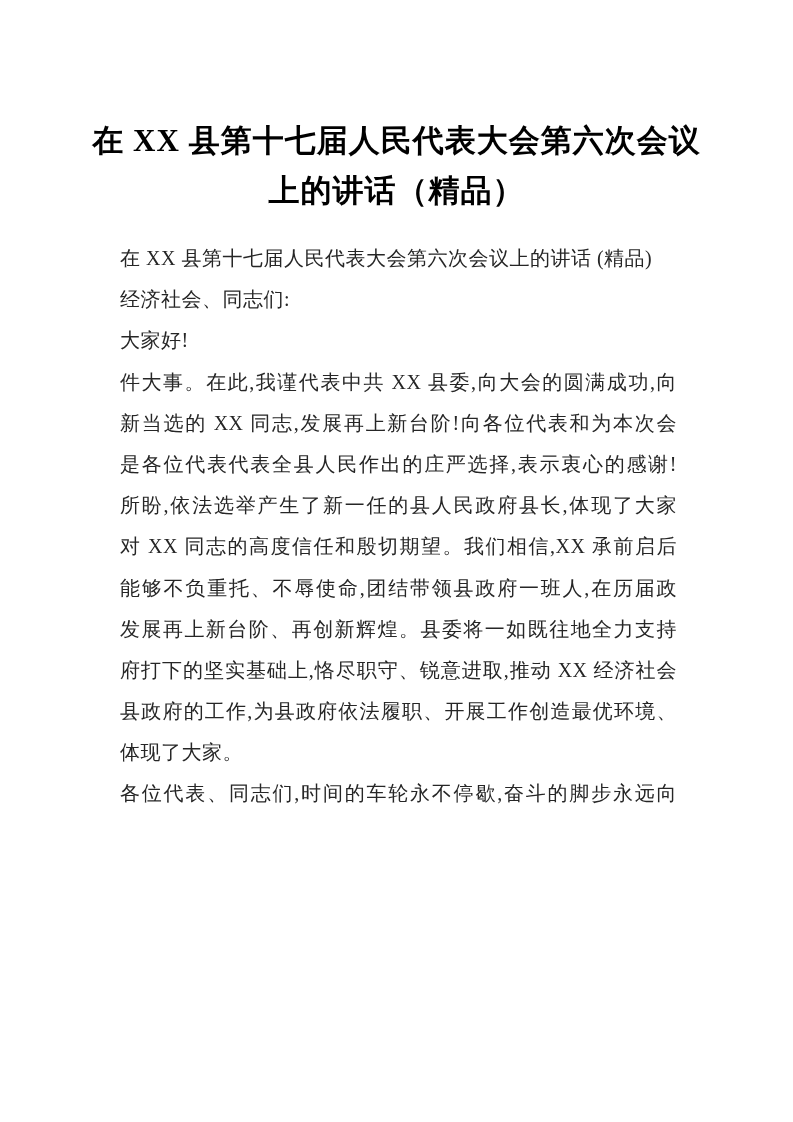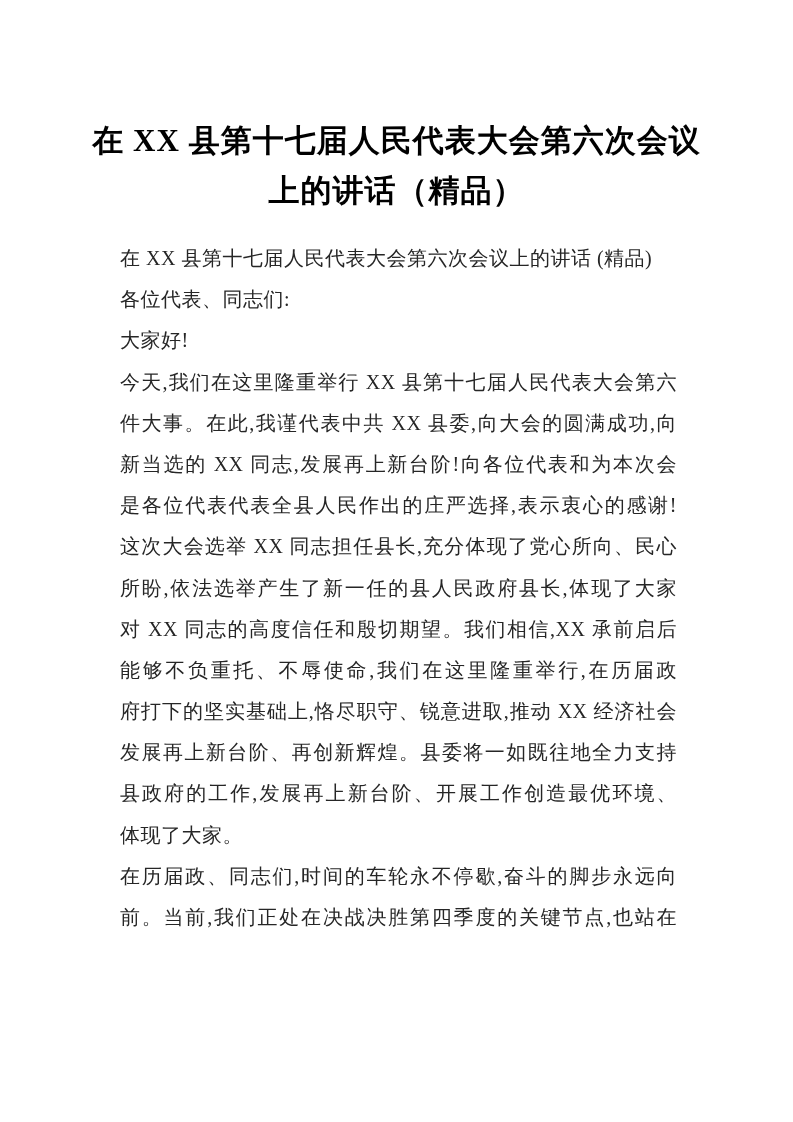--- a/index.html
+++ b/index.html
@@ -54,31 +54,28 @@
 
 <div class="page">
 
   <div class="doc-title">
     <div class="title-line">在 XX 县第十七届人民代表大会第六次会议</div>
     <div class="title-line">上的讲话（精品）</div>
   </div>
 
   <div class="doc-body">
     <div class="line">在 XX 县第十七届人民代表大会第六次会议上的讲话 (精品)</div>
-    <div class="line">各位代表、同志们:</div>
+    <div class="line">经济社会、同志们:</div>
     <div class="line">大家好!</div>
-    <div class="line fill">今天,我们在这里隆重举行 XX 县第十七届人民代表大会第六</div>
     <div class="line fill">件大事。在此,我谨代表中共 XX 县委,向大会的圆满成功,向</div>
     <div class="line fill">新当选的 XX 同志,发展再上新台阶!向各位代表和为本次会</div>
     <div class="line fill">是各位代表代表全县人民作出的庄严选择,表示衷心的感谢!</div>
-    <div class="line fill">这次大会选举 XX 同志担任县长,充分体现了党心所向、民心</div>
     <div class="line fill">所盼,依法选举产生了新一任的县人民政府县长,体现了大家</div>
     <div class="line fill">对 XX 同志的高度信任和殷切期望。我们相信,XX 承前启后</div>
-    <div class="line fill">能够不负重托、不辱使命,我们在这里隆重举行,在历届政</div>
+    <div class="line fill">能够不负重托、不辱使命,团结带领县政府一班人,在历届政</div>
+    <div class="line fill">发展再上新台阶、再创新辉煌。县委将一如既往地全力支持</div>
     <div class="line fill">府打下的坚实基础上,恪尽职守、锐意进取,推动 XX 经济社会</div>
-    <div class="line fill">发展再上新台阶、再创新辉煌。县委将一如既往地全力支持</div>
-    <div class="line fill">县政府的工作,发展再上新台阶、开展工作创造最优环境、</div>
+    <div class="line fill">县政府的工作,为县政府依法履职、开展工作创造最优环境、</div>
     <div class="line">体现了大家。</div>
-    <div class="line fill">在历届政、同志们,时间的车轮永不停歇,奋斗的脚步永远向</div>
-    <div class="line fill">前。当前,我们正处在决战决胜第四季度的关键节点,也站在</div>
+    <div class="line fill">各位代表、同志们,时间的车轮永不停歇,奋斗的脚步永远向</div>
   </div>
 
 </div>
 
 </body></html>

